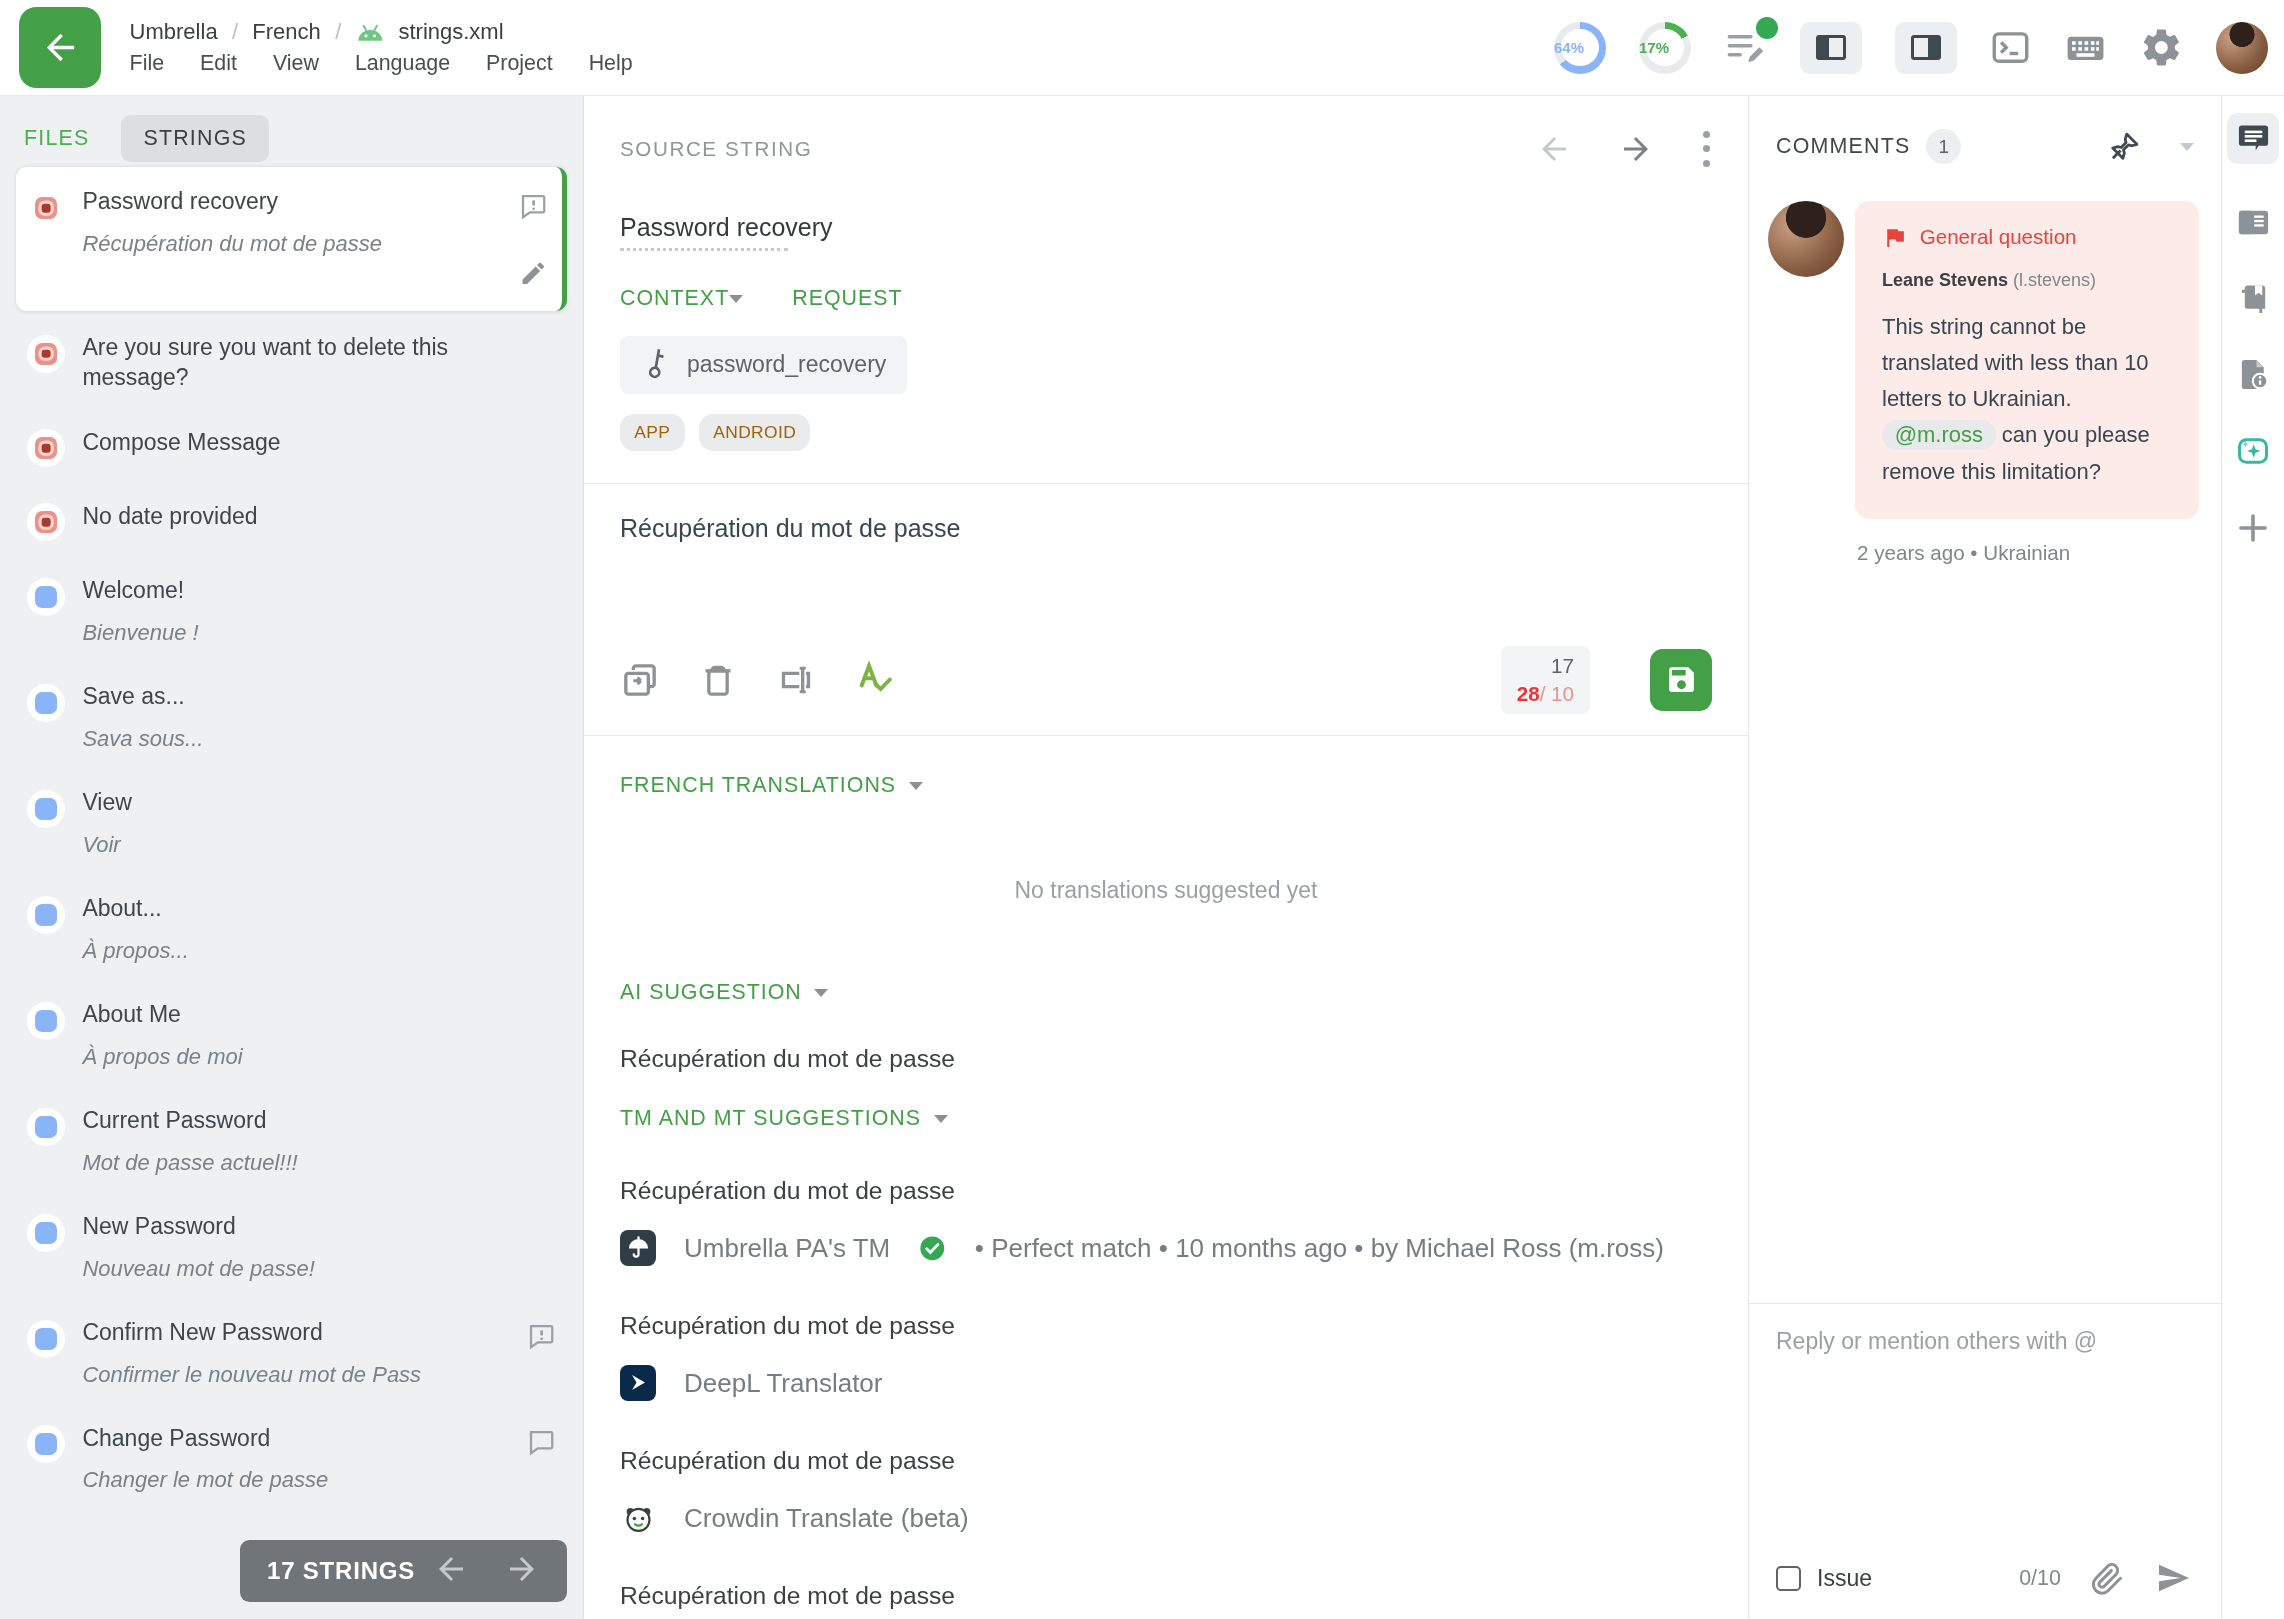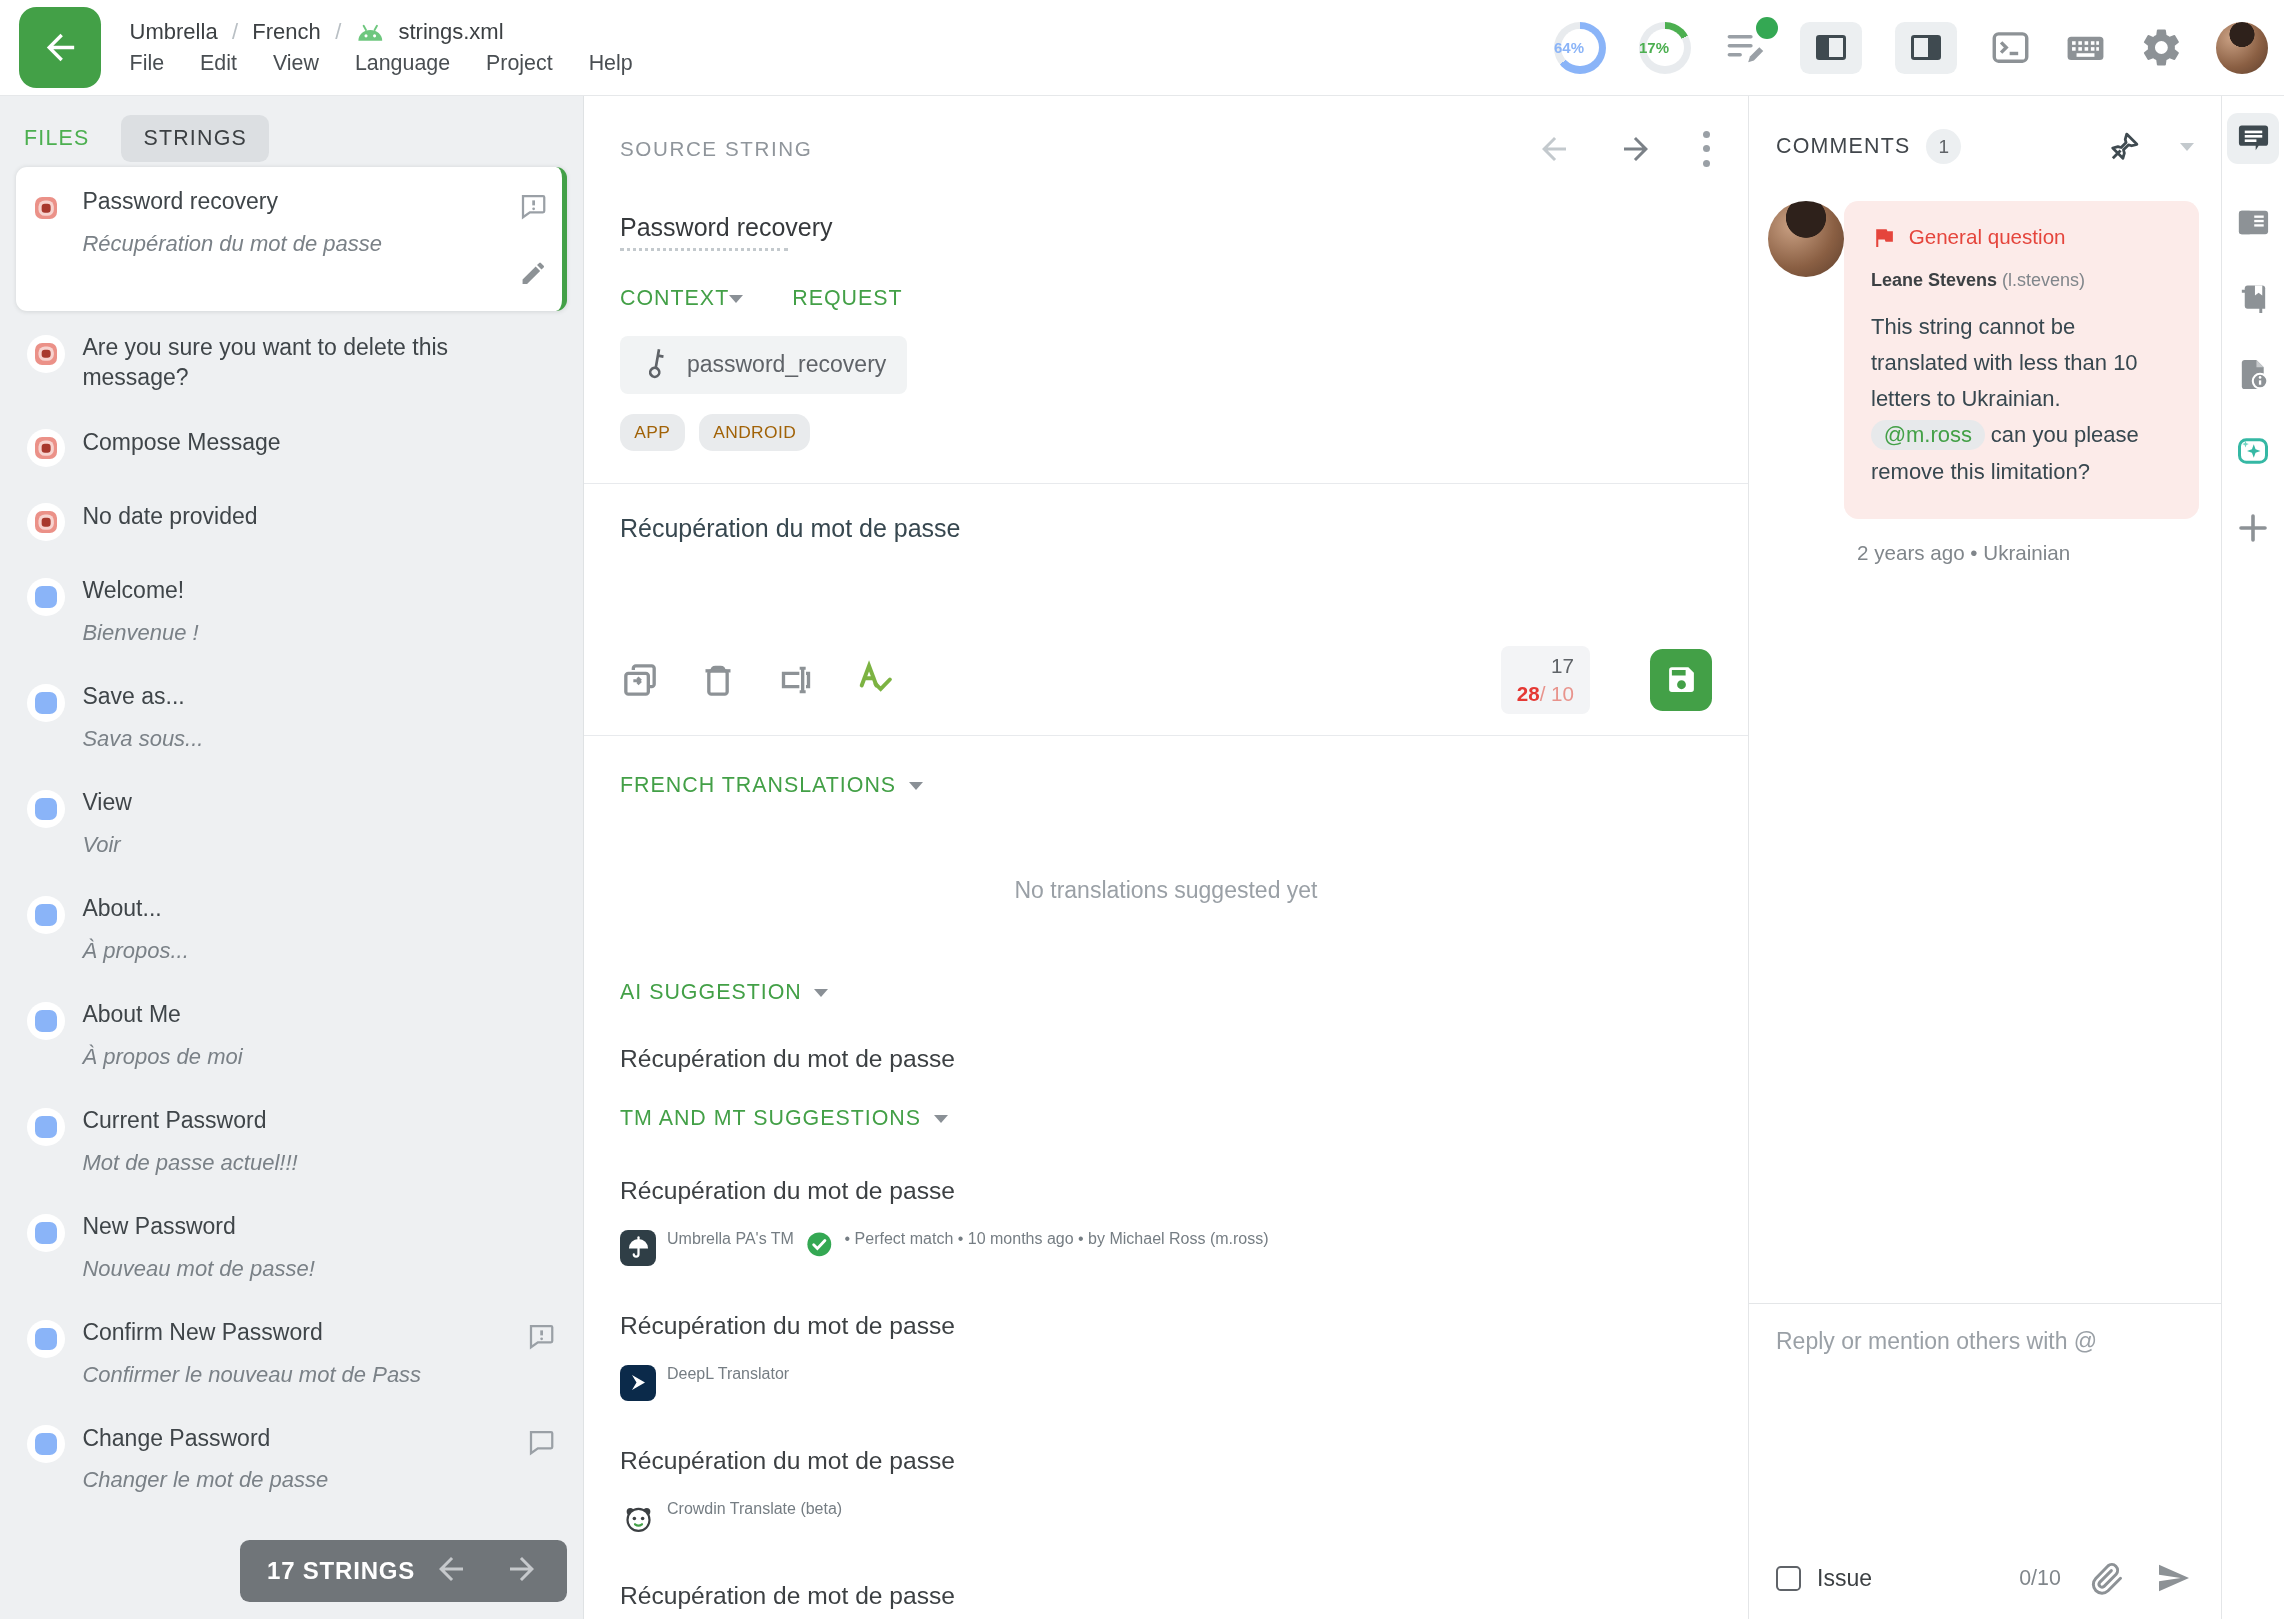--- a/index.html
+++ b/index.html
@@ -87,35 +87,35 @@
   .c-top { font-size:20.6px; color:#5f6368; }
   .c-bottom { font-size:20.6px; }
   .c-bottom b { color:#e53935; font-weight:bold; }
   .c-bottom span { color:#e8938c; }
   .save-btn { width:62px; height:62px; margin-left:22px; border:none; border-radius:12.7px; background:#43a047; display:flex; align-items:center; justify-content:center; cursor:pointer; flex:none; }
   .sections { flex:1; overflow:hidden; padding:4.8px 36px 0; min-height:0; }
   .sec-head { display:flex; align-items:center; gap:12.7px; color:#43a047; font-size:21.4px; letter-spacing:1px; margin-top:33px; cursor:pointer; }
   .empty { text-align:center; color:#9aa0a6; font-size:23px; margin:79px 0 76px; }
   .sug { margin-top:46px; }
   .sug-text { font-size:24.6px; color:#3c4043; cursor:pointer; }
-  .sug-meta { display:flex; align-items:flex-start; gap:11px; margin-top:25px; font-size:16px; color:#757d83; }
+  .sug-meta { display:flex; align-items:center; gap:28px; margin-top:25px; font-size:26px; color:#757d83; }
   .prov { width:36px; height:36px; border-radius:8px; display:flex; align-items:center; justify-content:center; flex:none; }
   .prov.dark { background:#2f3e46; }
   .prov.deepl { background:#0b2a4a; }
   .ai-text { font-size:24.6px; color:#3c4043; margin-top:40px; }
 
   
   .comments { width:473px; flex:none; border-left:0.8px solid #e4e6e8; display:flex; flex-direction:column; background:#fff; min-height:0; }
   .cm-head { display:flex; align-items:center; gap:16px; padding:33px 27px 20.6px; flex:none; }
   .cm-title { font-size:21.4px; color:#41464b; letter-spacing:1.2px; }
   .cm-badge { min-width:35px; height:35px; border-radius:50%; background:#eceff1; display:flex; align-items:center; justify-content:center; font-size:19px; color:#5f6368; }
   .cm-hicons { margin-left:auto; display:flex; align-items:center; gap:38px; }
   .caret.light { border-top-color:#c3c9cd; }
   .cm-body { flex:1; overflow:hidden; padding:16px 22px 0 19px; min-height:0; }
-  .comment-row { display:flex; align-items:flex-start; }
+  .comment-row { display:flex; align-items:flex-start; gap:11px; }
   .cavatar { width:76px; height:76px; border-radius:50%; flex:none;
     background: radial-gradient(circle at 50% 22%, #2e211b 28%, transparent 29%),
                 radial-gradient(circle at 32% 32%, #caa184, #8a5f43 58%, #5d3e2c 100%); }
   .ccard { flex:1; background:#fcebe9; border-radius:14.3px; padding:24px 27px 28.6px; min-width:0; }
   .flag-row { display:flex; align-items:center; gap:12.7px; color:#e5453c; font-size:20.6px; }
   .cauthor { margin-top:20.6px; font-size:18px; }
   .cauthor b { color:#3c4043; }
   .cauthor span { color:#80868b; }
   .cbody { margin-top:17.4px; font-size:22px; color:#37474f; line-height:1.65; }
   .mention { color:#43a047; background:#e7e9eb; border-radius:20.6px; padding:2.4px 12.7px; white-space:nowrap; }

